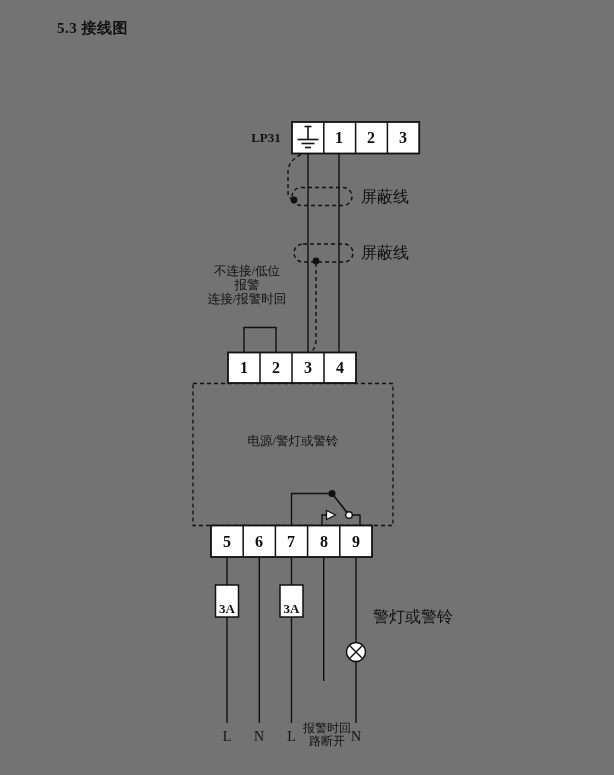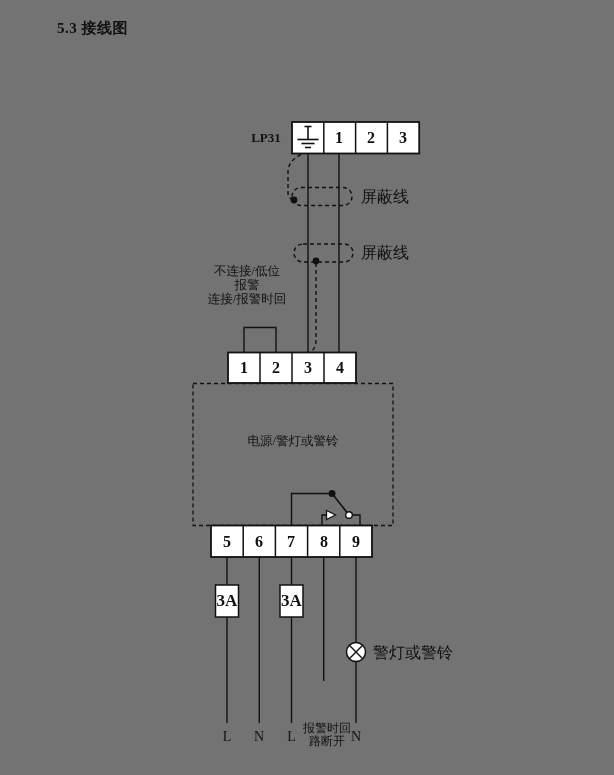--- a/index.html
+++ b/index.html
@@ -28,21 +28,21 @@
     position:absolute;font-size:12.5px;line-height:14px;color:#111;
     text-align:center;
   }
   .lp31lab{
     position:absolute;left:246px;top:122px;width:40px;
     line-height:31px;text-align:center;
     font-size:13px;font-weight:bold;
   }
   .fuselab{
     position:absolute;width:23px;text-align:center;
-    font-size:17px;font-weight:bold;line-height:31px;
+    font-size:13px;font-weight:bold;line-height:31px;margin-top:8px;
   }
   .pwr{
     position:absolute;width:24px;text-align:center;
     font-size:14px;
   }
 </style>
 </head>
 <body>
 
 <div class="page">
@@ -158,21 +158,21 @@
 
     <span class="term" style="left:211px;top:526px;width:32px;line-height:31px;">5</span>
     <span class="term" style="left:243px;top:526px;width:32px;line-height:31px;">6</span>
     <span class="term" style="left:275px;top:526px;width:32px;line-height:31px;">7</span>
     <span class="term" style="left:308px;top:526px;width:32px;line-height:31px;">8</span>
     <span class="term" style="left:340px;top:526px;width:32px;line-height:31px;">9</span>
 
     <span class="fuselab" style="left:215.5px;top:585px;">3A</span>
     <span class="fuselab" style="left:280px;top:585px;">3A</span>
 
-    <span class="cjk" style="left:373px;top:646px;">警灯或警铃</span>
+    <span class="cjk" style="left:373px;top:610px;">警灯或警铃</span>
 
     <div class="cjk-block" style="left:282px;top:688px;width:90px;font-size:12px;line-height:13px;margin-top:34px;">
       <div>报警时回</div>
       <div>路断开</div>
     </div>
 
     <span class="pwr" style="left:215px;top:729px;">L</span>
     <span class="pwr" style="left:247px;top:729px;">N</span>
     <span class="pwr" style="left:279.5px;top:729px;">L</span>
     <span class="pwr" style="left:344px;top:729px;">N</span>

